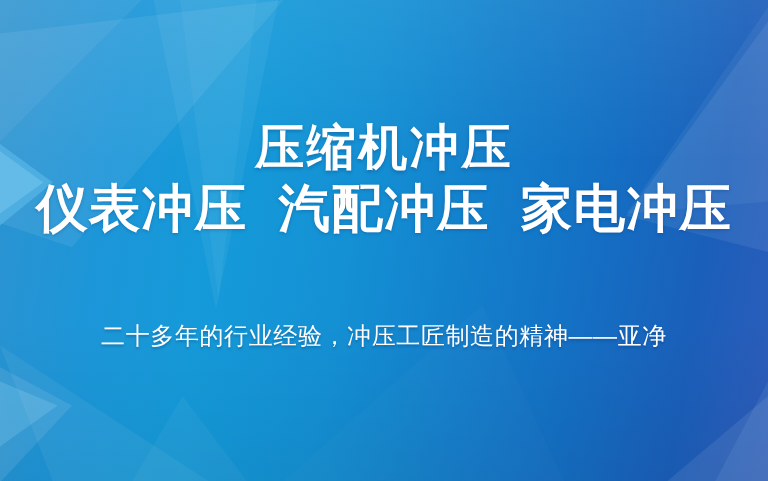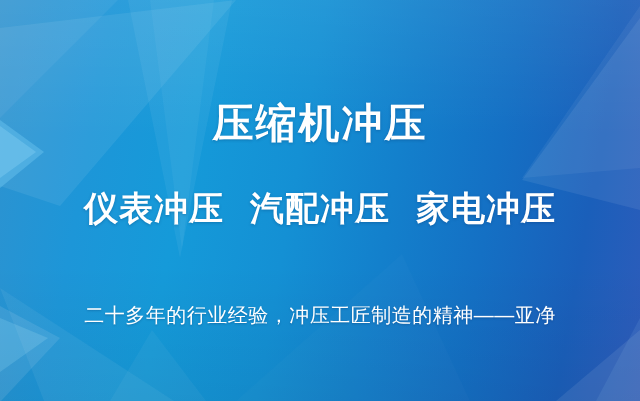--- a/index.html
+++ b/index.html
@@ -76,22 +76,22 @@
   }
 
   .headline-primary {
     margin-top: 100px;
     font-size: 41px;
     line-height: 46px;
     letter-spacing: 2px;
   }
 
   .headline-secondary {
-    margin-top: 40px;
-    font-size: 34px;
+    margin-top: 6px;
+    font-size: 43px;
     line-height: 44px;
     letter-spacing: 1px;
   }
 
   .headline-secondary .seg {
     display: inline-block;
   }
   .headline-secondary .gap {
     display: inline-block;
     width: 26px;

